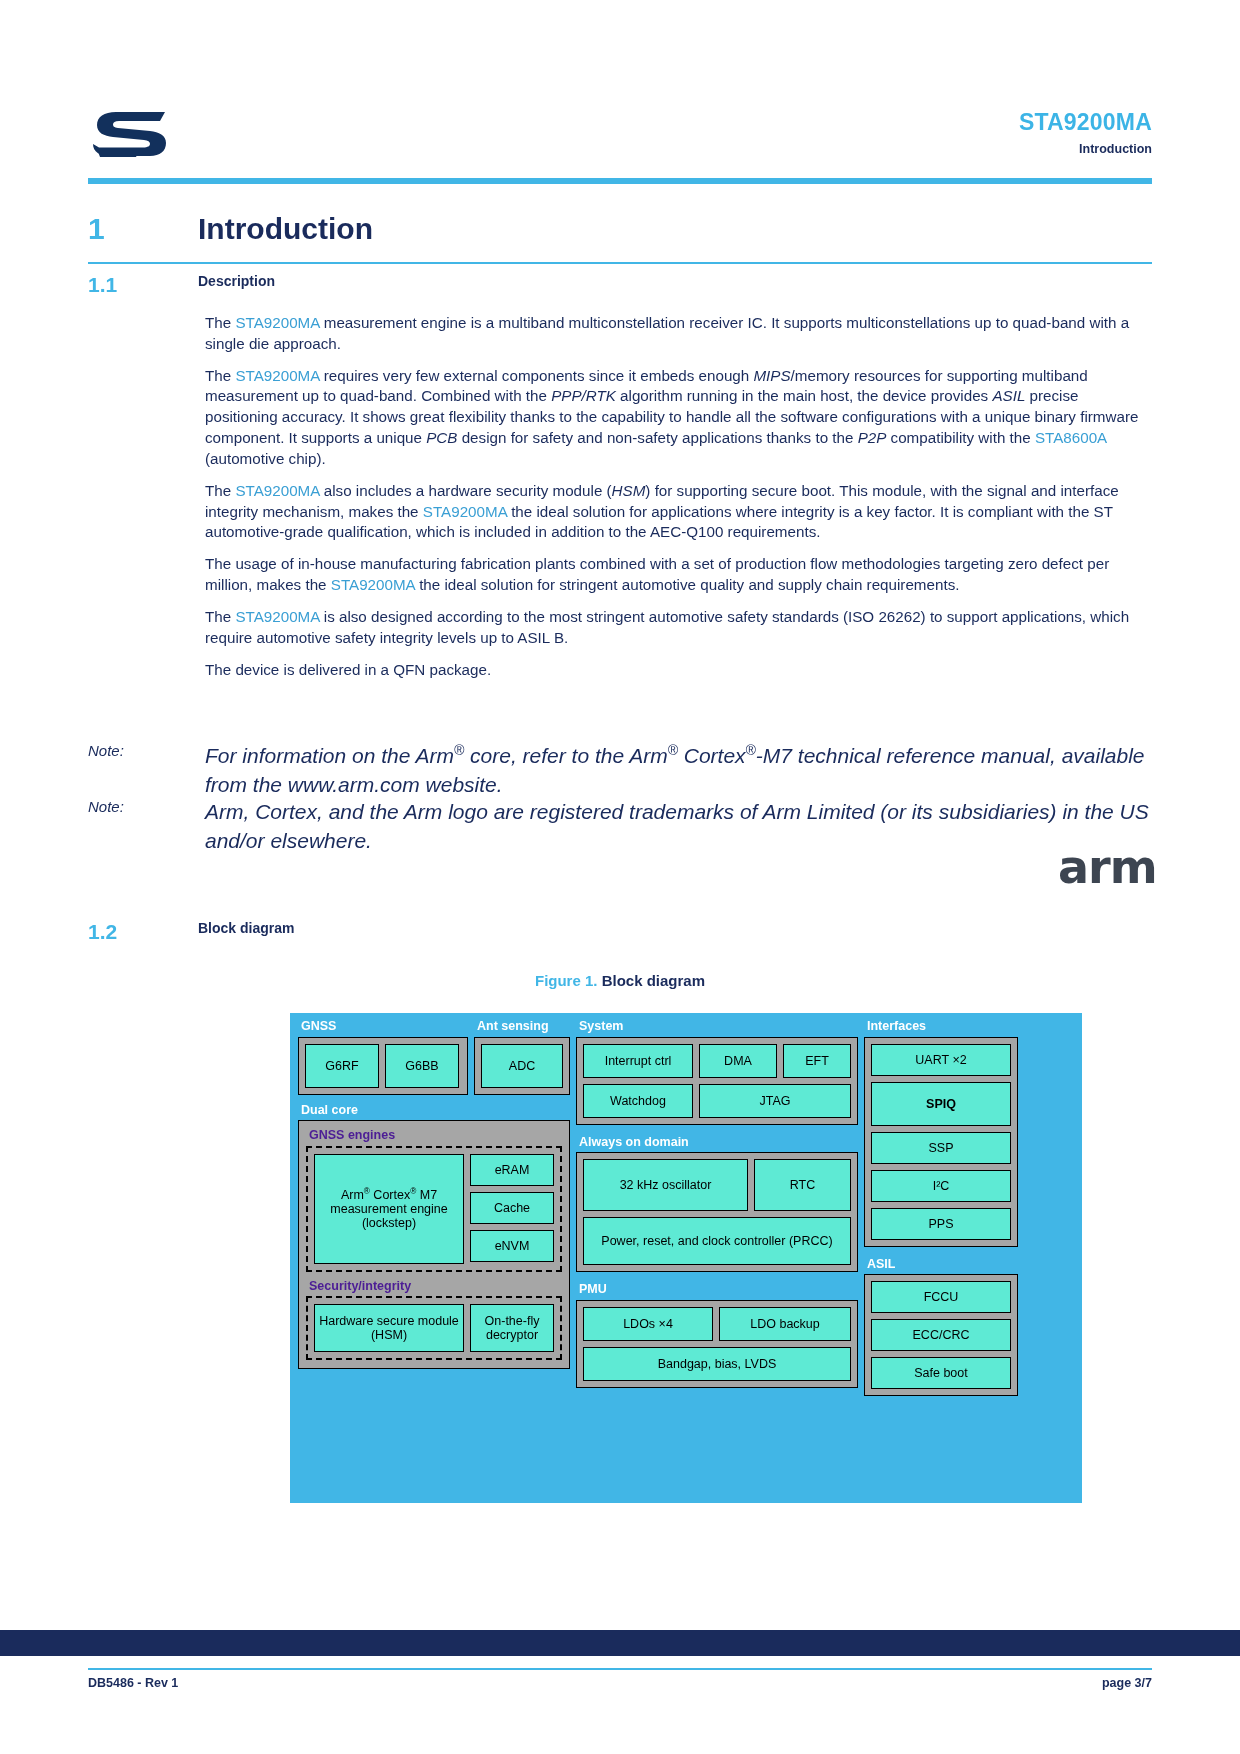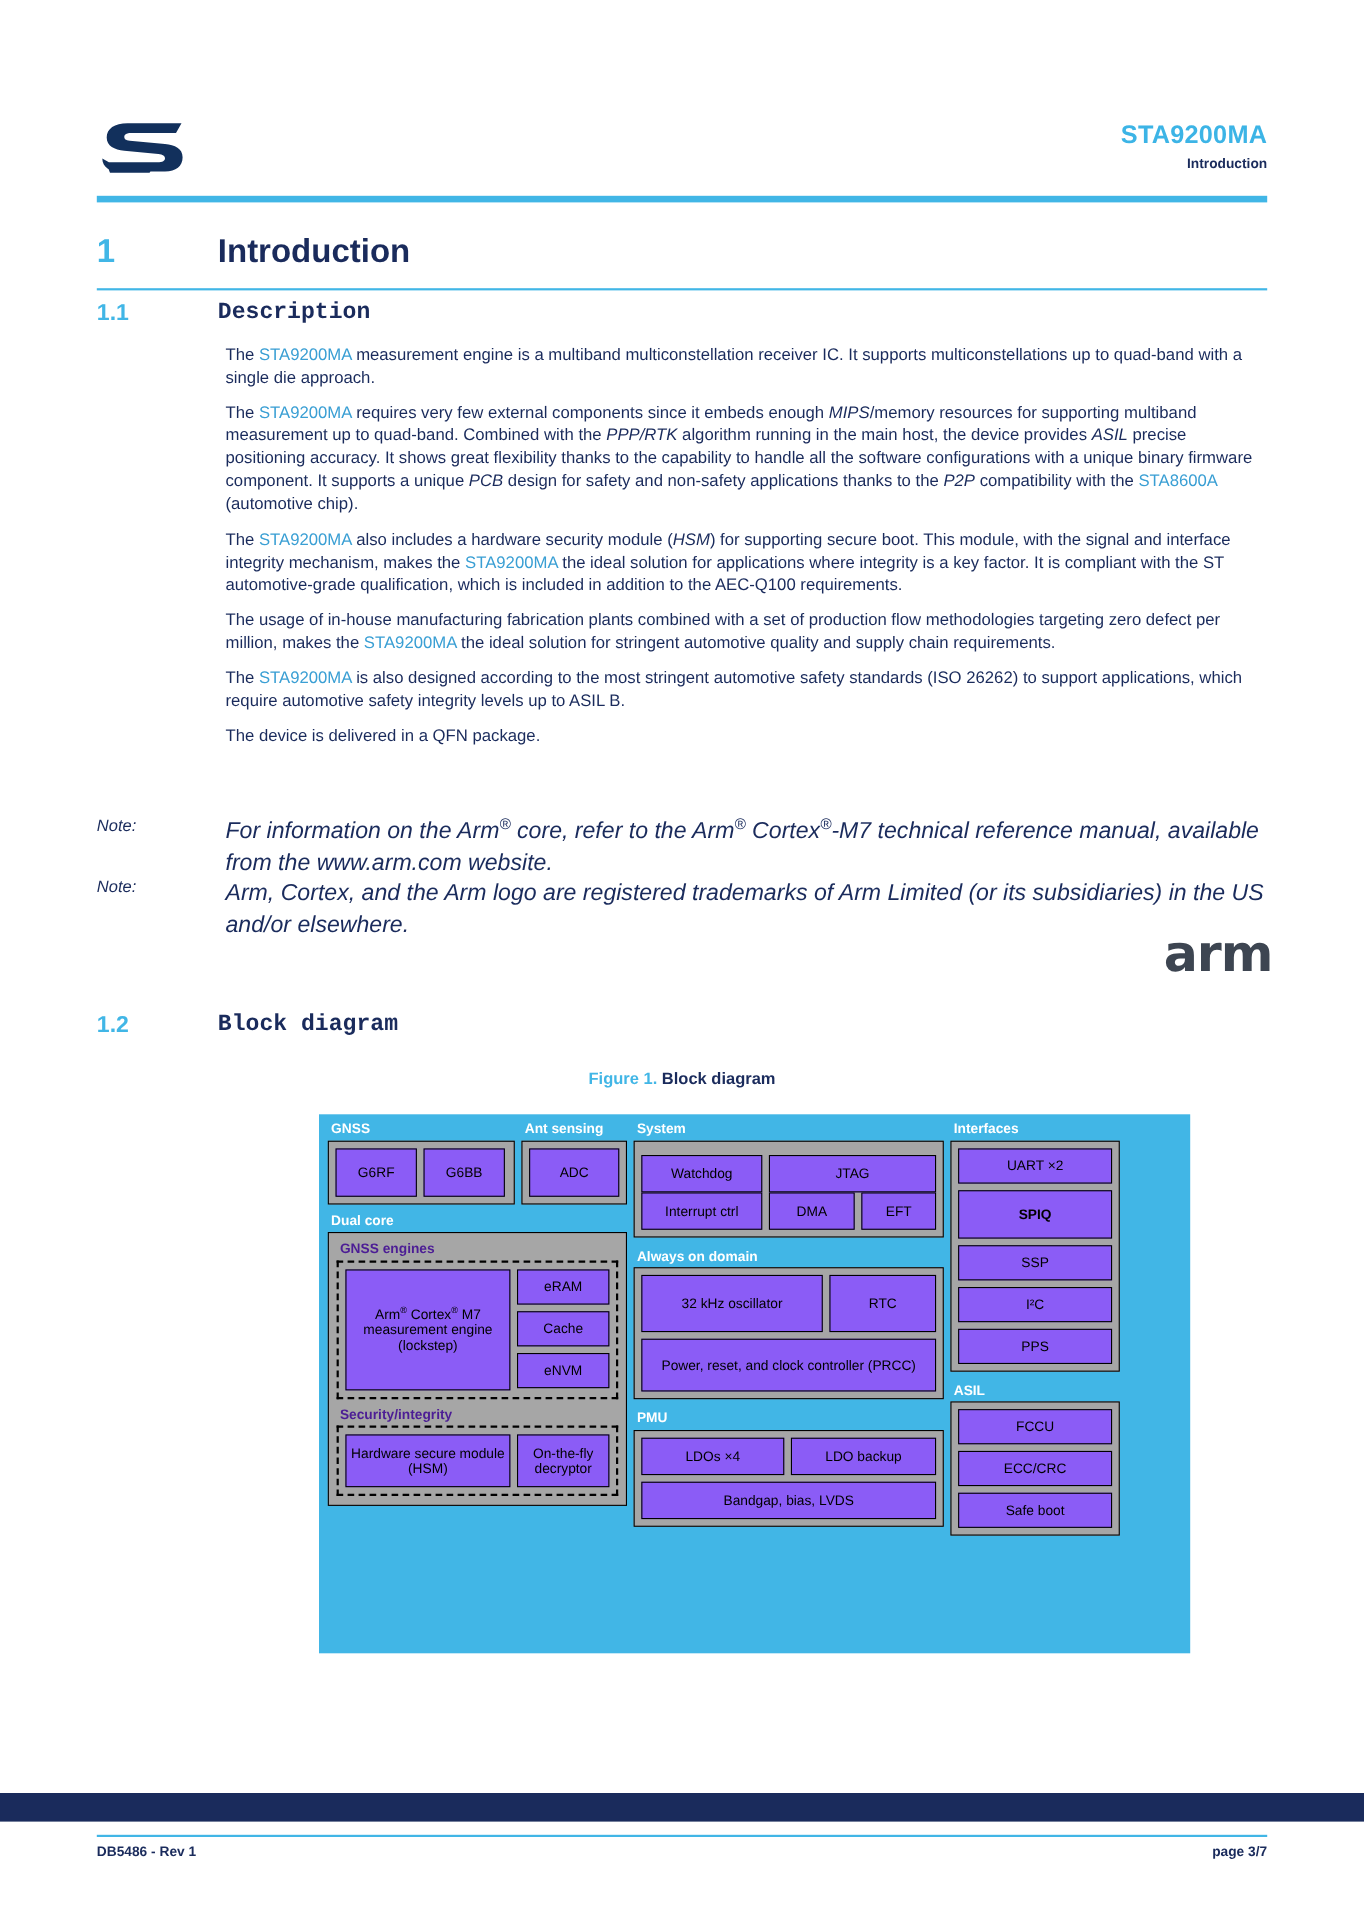--- a/index.html
+++ b/index.html
@@ -24,21 +24,21 @@
   .hdr-rule { position:absolute; left:88px; top:178px; width:1064px; height:6px; background:#41b6e6; }
 
   
   .h1-wrap { position:absolute; left:88px; top:212px; width:1064px; }
   .h1-num { display:inline-block; width:110px; font-size:30px; font-weight:bold; color:#41b6e6; vertical-align:top; }
   .h1-txt { display:inline-block; font-size:30px; font-weight:bold; color:#1a2b5c; vertical-align:top; }
   .h1-rule { position:absolute; left:88px; top:262px; width:1064px; height:2px; background:#41b6e6; }
 
   .h2-wrap { position:absolute; left:88px; width:1064px; }
   .h2-num { display:inline-block; width:110px; font-size:21px; font-weight:bold; color:#41b6e6; vertical-align:top; }
-  .h2-txt { display:inline-block; font-size:21px; font-weight:bold; color:#1a2b5c; vertical-align:top;font-family:Liberation Mono, monospace; }
+  .h2-txt { display:inline-block; font-size:14px; font-weight:bold; color:#1a2b5c; vertical-align:top; }
 
   
   .body-col { position:absolute; left:205px; width:947px; }
   p.para {
     margin:0 0 11px 0;
     font-size:15.2px;
     line-height:1.37;
     color:#1a2b5c;
     text-align:left;
   }
@@ -71,21 +71,21 @@
     color:#ffffff; font-weight:bold; font-size:12.5px;
     line-height:1.0; padding:3px 0 4px 3px;
   }
   .grp-label.dark { color:#4c1d95; }
   .gray-box {
     background:#a6a6a6;
     border:1.6px solid #000;
     padding:6px;
   }
   .wbox {
-    background:#8b5cf6;
+    background:#5eead4;
     border:1.6px solid #000;
     display:flex; align-items:center; justify-content:center;
     text-align:center;
     font-size:12.5px; color:#000;
     line-height:1.12;
   }
   .dashed {
     border:2px dashed #000;
     padding:6px;
   }
@@ -213,28 +213,28 @@
           </div>
         </div>
       </div>
     </div>
 
     <div class="dcol-mid">
 
       <div>
         <div class="grp-label">System</div>
         <div class="gray-box">
-          <div class="row" style="margin-top:6px;">
-            <div class="wbox" style="width:110px;height:34px;">Watchdog</div>
-            <div class="wbox" style="flex:1;height:34px;">JTAG</div>
-          </div>
           <div class="row">
             <div class="wbox" style="width:110px;height:34px;">Interrupt ctrl</div>
             <div class="wbox" style="width:78px;height:34px;">DMA</div>
             <div class="wbox" style="flex:1;height:34px;">EFT</div>
+          </div>
+          <div class="row" style="margin-top:6px;">
+            <div class="wbox" style="width:110px;height:34px;">Watchdog</div>
+            <div class="wbox" style="flex:1;height:34px;">JTAG</div>
           </div>
         </div>
       </div>
 
       <div style="margin-top:8px;">
         <div class="grp-label">Always on domain</div>
         <div class="gray-box">
           <div class="row">
             <div class="wbox" style="width:165px;height:52px;">32 kHz oscillator</div>
             <div class="wbox" style="flex:1;height:52px;">RTC</div>

